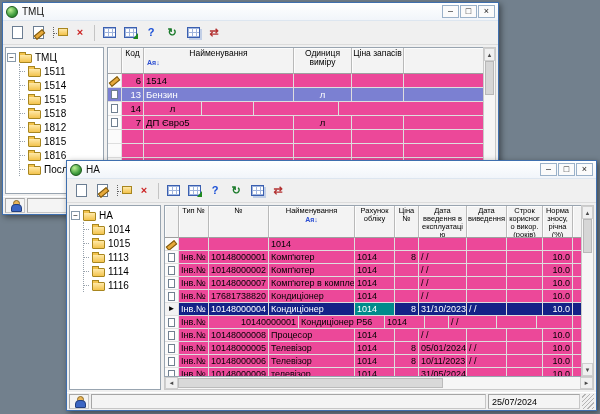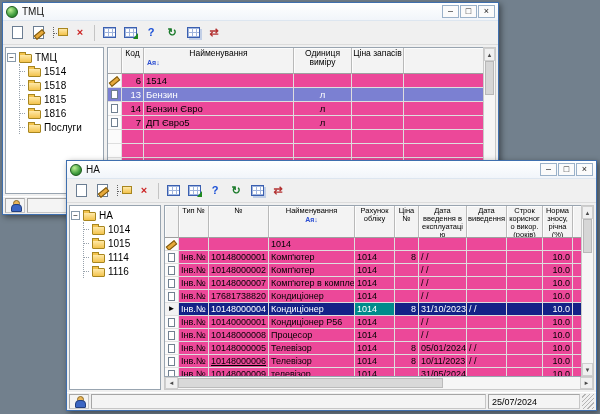--- a/index.html
+++ b/index.html
@@ -156,26 +156,41 @@
       <div class="tree-panel">
           <div class="tree-row root">
             <span class="expander">−</span>
             <span class="folder"></span>
             <span class="tree-label">ТМЦ</span>
           </div>
           <div class="tree-children">
             <div class="tree-row child">
               <span class="tree-dash"></span>
               <span class="folder"></span>
+              <span class="tree-label">1511</span>
+            </div>
+            <div class="tree-row child">
+              <span class="tree-dash"></span>
+              <span class="folder"></span>
               <span class="tree-label">1514</span>
             </div>
             <div class="tree-row child">
               <span class="tree-dash"></span>
               <span class="folder"></span>
+              <span class="tree-label">1515</span>
+            </div>
+            <div class="tree-row child">
+              <span class="tree-dash"></span>
+              <span class="folder"></span>
               <span class="tree-label">1518</span>
+            </div>
+            <div class="tree-row child">
+              <span class="tree-dash"></span>
+              <span class="folder"></span>
+              <span class="tree-label">1812</span>
             </div>
             <div class="tree-row child">
               <span class="tree-dash"></span>
               <span class="folder"></span>
               <span class="tree-label">1815</span>
             </div>
             <div class="tree-row child">
               <span class="tree-dash"></span>
               <span class="folder"></span>
               <span class="tree-label">1816</span>
@@ -230,21 +245,20 @@
                 <div class="td" style="width: 150px; text-align: left;">Бензин</div>
                 <div class="td" style="width: 58px; text-align: center;">л</div>
                 <div class="td" style="width: 52px; text-align: right;"></div>
                 <div class="td" style="width: 85px; text-align: left;"></div>
               </div>
               <div class="trow">
                 <div class="td marker" style="width: 14px;">
                   <span class="mk mk-page-icon"></span>
                 </div>
                 <div class="td" style="width: 22px; text-align: right;">14</div>
-                <div class="td" style="width: 150px; text-align: left;">Бензин Євро</div>
                 <div class="td" style="width: 58px; text-align: center;">л</div>
                 <div class="td" style="width: 52px; text-align: right;"></div>
                 <div class="td" style="width: 85px; text-align: left;"></div>
               </div>
               <div class="trow">
                 <div class="td marker" style="width: 14px;">
                   <span class="mk mk-page-icon"></span>
                 </div>
                 <div class="td" style="width: 22px; text-align: right;">7</div>
                 <div class="td" style="width: 150px; text-align: left;">ДП Євро5</div>
@@ -373,20 +387,25 @@
               <span class="tree-label">1014</span>
             </div>
             <div class="tree-row child">
               <span class="tree-dash"></span>
               <span class="folder"></span>
               <span class="tree-label">1015</span>
             </div>
             <div class="tree-row child">
               <span class="tree-dash"></span>
               <span class="folder"></span>
+              <span class="tree-label">1113</span>
+            </div>
+            <div class="tree-row child">
+              <span class="tree-dash"></span>
+              <span class="folder"></span>
               <span class="tree-label">1114</span>
             </div>
             <div class="tree-row child">
               <span class="tree-dash"></span>
               <span class="folder"></span>
               <span class="tree-label">1116</span>
             </div>
           </div>
         </div>
       <div class="splitter"></div>
@@ -516,21 +535,21 @@
                   <div class="td" style="width: 40px; text-align: left;">/ /</div>
                   <div class="td" style="width: 36px; text-align: right;"></div>
                   <div class="td" style="width: 30px; text-align: right;">10.0</div>
                   <div class="td" style="width: 40px; text-align: left;"></div>
                 </div>
                 <div class="trow">
                   <div class="td marker" style="width: 14px;">
                     <span class="mk mk-page-icon"></span>
                   </div>
                   <div class="td" style="width: 30px; text-align: left;">Інв.№</div>
-                  <div class="td" style="width: 60px; text-align: left;">10140000001</div>
+                  <div class="td" style="width: 60px; text-align: left; margin-left: 30px;">10140000001</div>
                   <div class="td" style="width: 86px; text-align: left;">Кондиціонер Р56</div>
                   <div class="td" style="width: 40px; text-align: left;">1014</div>
                   <div class="td" style="width: 24px; text-align: right;"></div>
                   <div class="td" style="width: 48px; text-align: left;">/ /</div>
                   <div class="td" style="width: 40px; text-align: left;"></div>
                   <div class="td" style="width: 36px; text-align: right;"></div>
                   <div class="td" style="width: 30px; text-align: right;">10.0</div>
                   <div class="td" style="width: 40px; text-align: left;"></div>
                 </div>
                 <div class="trow">
@@ -561,21 +580,21 @@
                   <div class="td" style="width: 40px; text-align: left;">/ /</div>
                   <div class="td" style="width: 36px; text-align: right;"></div>
                   <div class="td" style="width: 30px; text-align: right;">10.0</div>
                   <div class="td" style="width: 40px; text-align: left;"></div>
                 </div>
                 <div class="trow">
                   <div class="td marker" style="width: 14px;">
                     <span class="mk mk-page-icon"></span>
                   </div>
                   <div class="td" style="width: 30px; text-align: left;">Інв.№</div>
-                  <div class="td" style="width: 60px; text-align: left; text-decoration: underline;">10148000006</div>
+                  <div class="td" style="width: 60px; text-align: left;">10148000006</div>
                   <div class="td" style="width: 86px; text-align: left;">Телевізор</div>
                   <div class="td" style="width: 40px; text-align: left;">1014</div>
                   <div class="td" style="width: 24px; text-align: right;">8</div>
                   <div class="td" style="width: 48px; text-align: left;">10/11/2023</div>
                   <div class="td" style="width: 40px; text-align: left;">/ /</div>
                   <div class="td" style="width: 36px; text-align: right;"></div>
                   <div class="td" style="width: 30px; text-align: right;">10.0</div>
                   <div class="td" style="width: 40px; text-align: left;"></div>
                 </div>
                 <div class="trow">

